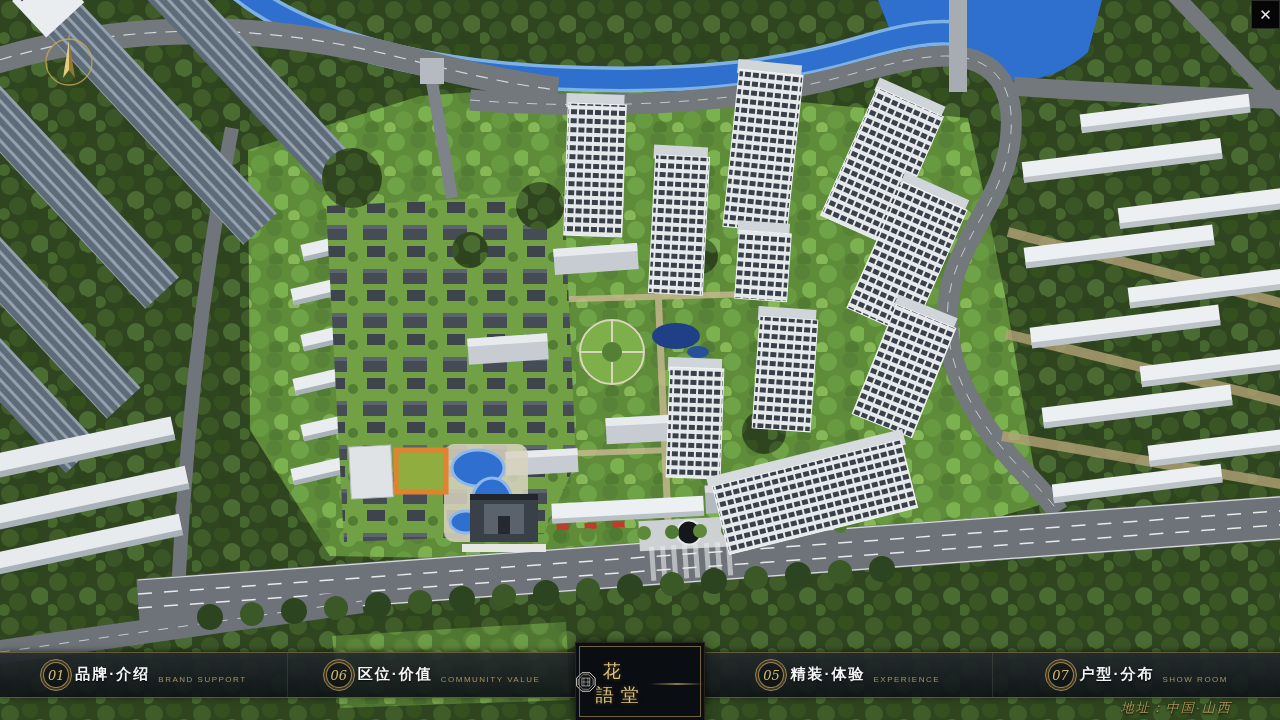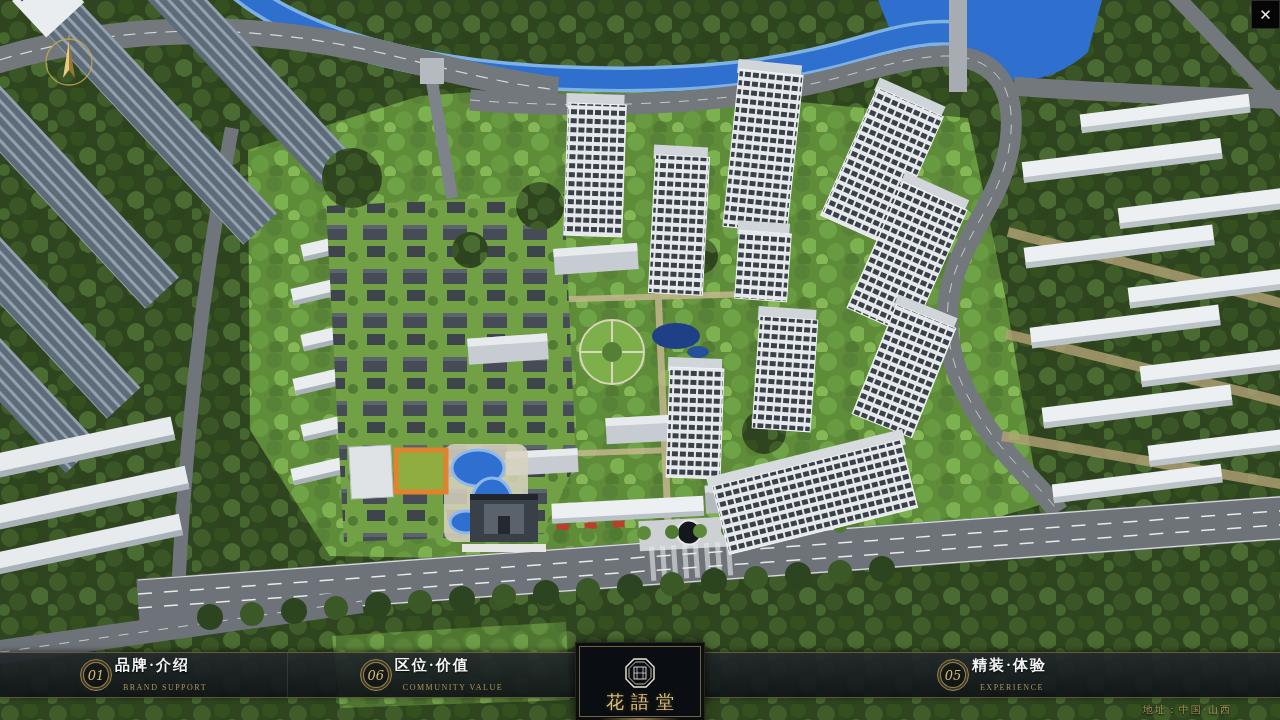--- a/index.html
+++ b/index.html
@@ -20,35 +20,35 @@
     border-top:1px solid rgba(158,136,82,.60);border-bottom:1px solid rgba(158,136,82,.45);
     box-shadow:0 -1px 6px rgba(0,0,0,.5);}
   .nav-group{width:576px;display:flex;}
   .nav-item{flex:1;display:flex;align-items:center;justify-content:center;gap:3px;
     border-right:1px solid rgba(180,170,140,.16);cursor:pointer;}
   .nav-group.right .nav-item:last-child{border-right:none;}
   .badge{width:30px;height:30px;border-radius:50%;flex:none;display:flex;align-items:center;justify-content:center;
     border:1px solid #9c8550;background:rgba(8,10,12,.45);
     box-shadow:inset 0 0 0 2px rgba(8,10,12,.65), inset 0 0 0 3px rgba(170,145,88,.9);}
   .badge span{font:italic 13px "DejaVu Serif",serif;color:#d6ba72;}
-  .nav-text{display:flex;flex-direction:column;line-height:1.05;font-family:Liberation Serif, serif;}
+  .nav-text{display:flex;flex-direction:row;line-height:1.05;}
   .zh{font-weight:bold;font-size:15px;color:#f3f5f6;letter-spacing:2px;text-shadow:0 1px 2px rgba(0,0,0,.85);white-space:nowrap;}
   .en{font-size:8px;color:#a8935c;letter-spacing:1.5px;margin-top:10px;white-space:nowrap;padding-left:8px;}
   .center-slot{width:128px;flex:none;}
 
   
   .logo-panel{position:absolute;left:576px;top:643px;width:128px;height:77px;z-index:5;background:#0a0d11;
-    box-shadow:0 0 0 1px #25241d,0 0 10px rgba(0,0,0,.8);display:flex;flex-direction:column;
-    align-items:center;justify-content:flex-end;cursor:pointer;}
+    box-shadow:0 0 0 1px #25241d,0 0 10px rgba(0,0,0,.8);display:flex;flex-direction:row;
+    align-items:center;justify-content:space-between;cursor:pointer;}
   .logo-frame{position:absolute;left:3px;top:3px;right:3px;bottom:3px;border:1px solid rgba(152,127,72,.75);pointer-events:none;}
   .logo-title{font-family:"DejaVu Serif",serif;font-size:18px;color:#dcc27e;letter-spacing:7px;text-indent:7px;margin-top:2px;
     text-shadow:0 0 4px rgba(120,95,40,.6);}
   .logo-bar{width:82px;height:2px;margin-top:4px;background:linear-gradient(90deg,transparent,rgba(205,178,108,.65),transparent);}
 
-  .address{position:absolute;right:48px;bottom:3px;font-size:10px;color:#a8925a;letter-spacing:2px;text-shadow:0 1px 2px #000;}
+  .address{position:absolute;right:48px;bottom:3px;font-size:13px;color:#a8925a;letter-spacing:2px;text-shadow:0 1px 2px #000;font-style:italic;}
 </style>
 </head>
 <body>
 
 <div class="stage">
 
   <svg class="scene" viewBox="0 0 1280 720" xmlns="http://www.w3.org/2000/svg">
     <defs>
       <pattern id="trees" width="48" height="44" patternUnits="userSpaceOnUse">
         <rect width="48" height="44" fill="#2e451f"></rect>
@@ -445,20 +445,29 @@
     <div class="nav-group right">
       <div class="nav-item">
         <div class="badge">
             <span>05</span>
           </div>
         <div class="nav-text">
           <span class="zh">精装·体验</span>
           <span class="en">EXPERIENCE</span>
         </div>
       </div>
+      <div class="nav-item">
+        <div class="badge">
+            <span>07</span>
+          </div>
+        <div class="nav-text">
+          <span class="zh">户型·分布</span>
+          <span class="en">SHOW ROOM</span>
+        </div>
+      </div>
     </div>
   </div>
 
   <div class="logo-panel">
     <div class="logo-frame"></div>
     <svg width="30" height="30" viewBox="0 0 30 30" xmlns="http://www.w3.org/2000/svg">
       <polygon points="9,1 21,1 29,9 29,21 21,29 9,29 1,21 1,9" fill="none" stroke="#ece7da" stroke-width="1.4"></polygon>
       <polygon points="10.5,4 19.5,4 26,10.5 26,19.5 19.5,26 10.5,26 4,19.5 4,10.5" fill="none" stroke="#ece7da" stroke-width=".8"></polygon>
       <rect x="9" y="9" width="12" height="12" fill="none" stroke="#ece7da" stroke-width=".9"></rect>
       <path d="M 12,9 V 21 M 18,9 V 21 M 9,15 H 21" stroke="#ece7da" stroke-width=".7"></path>

